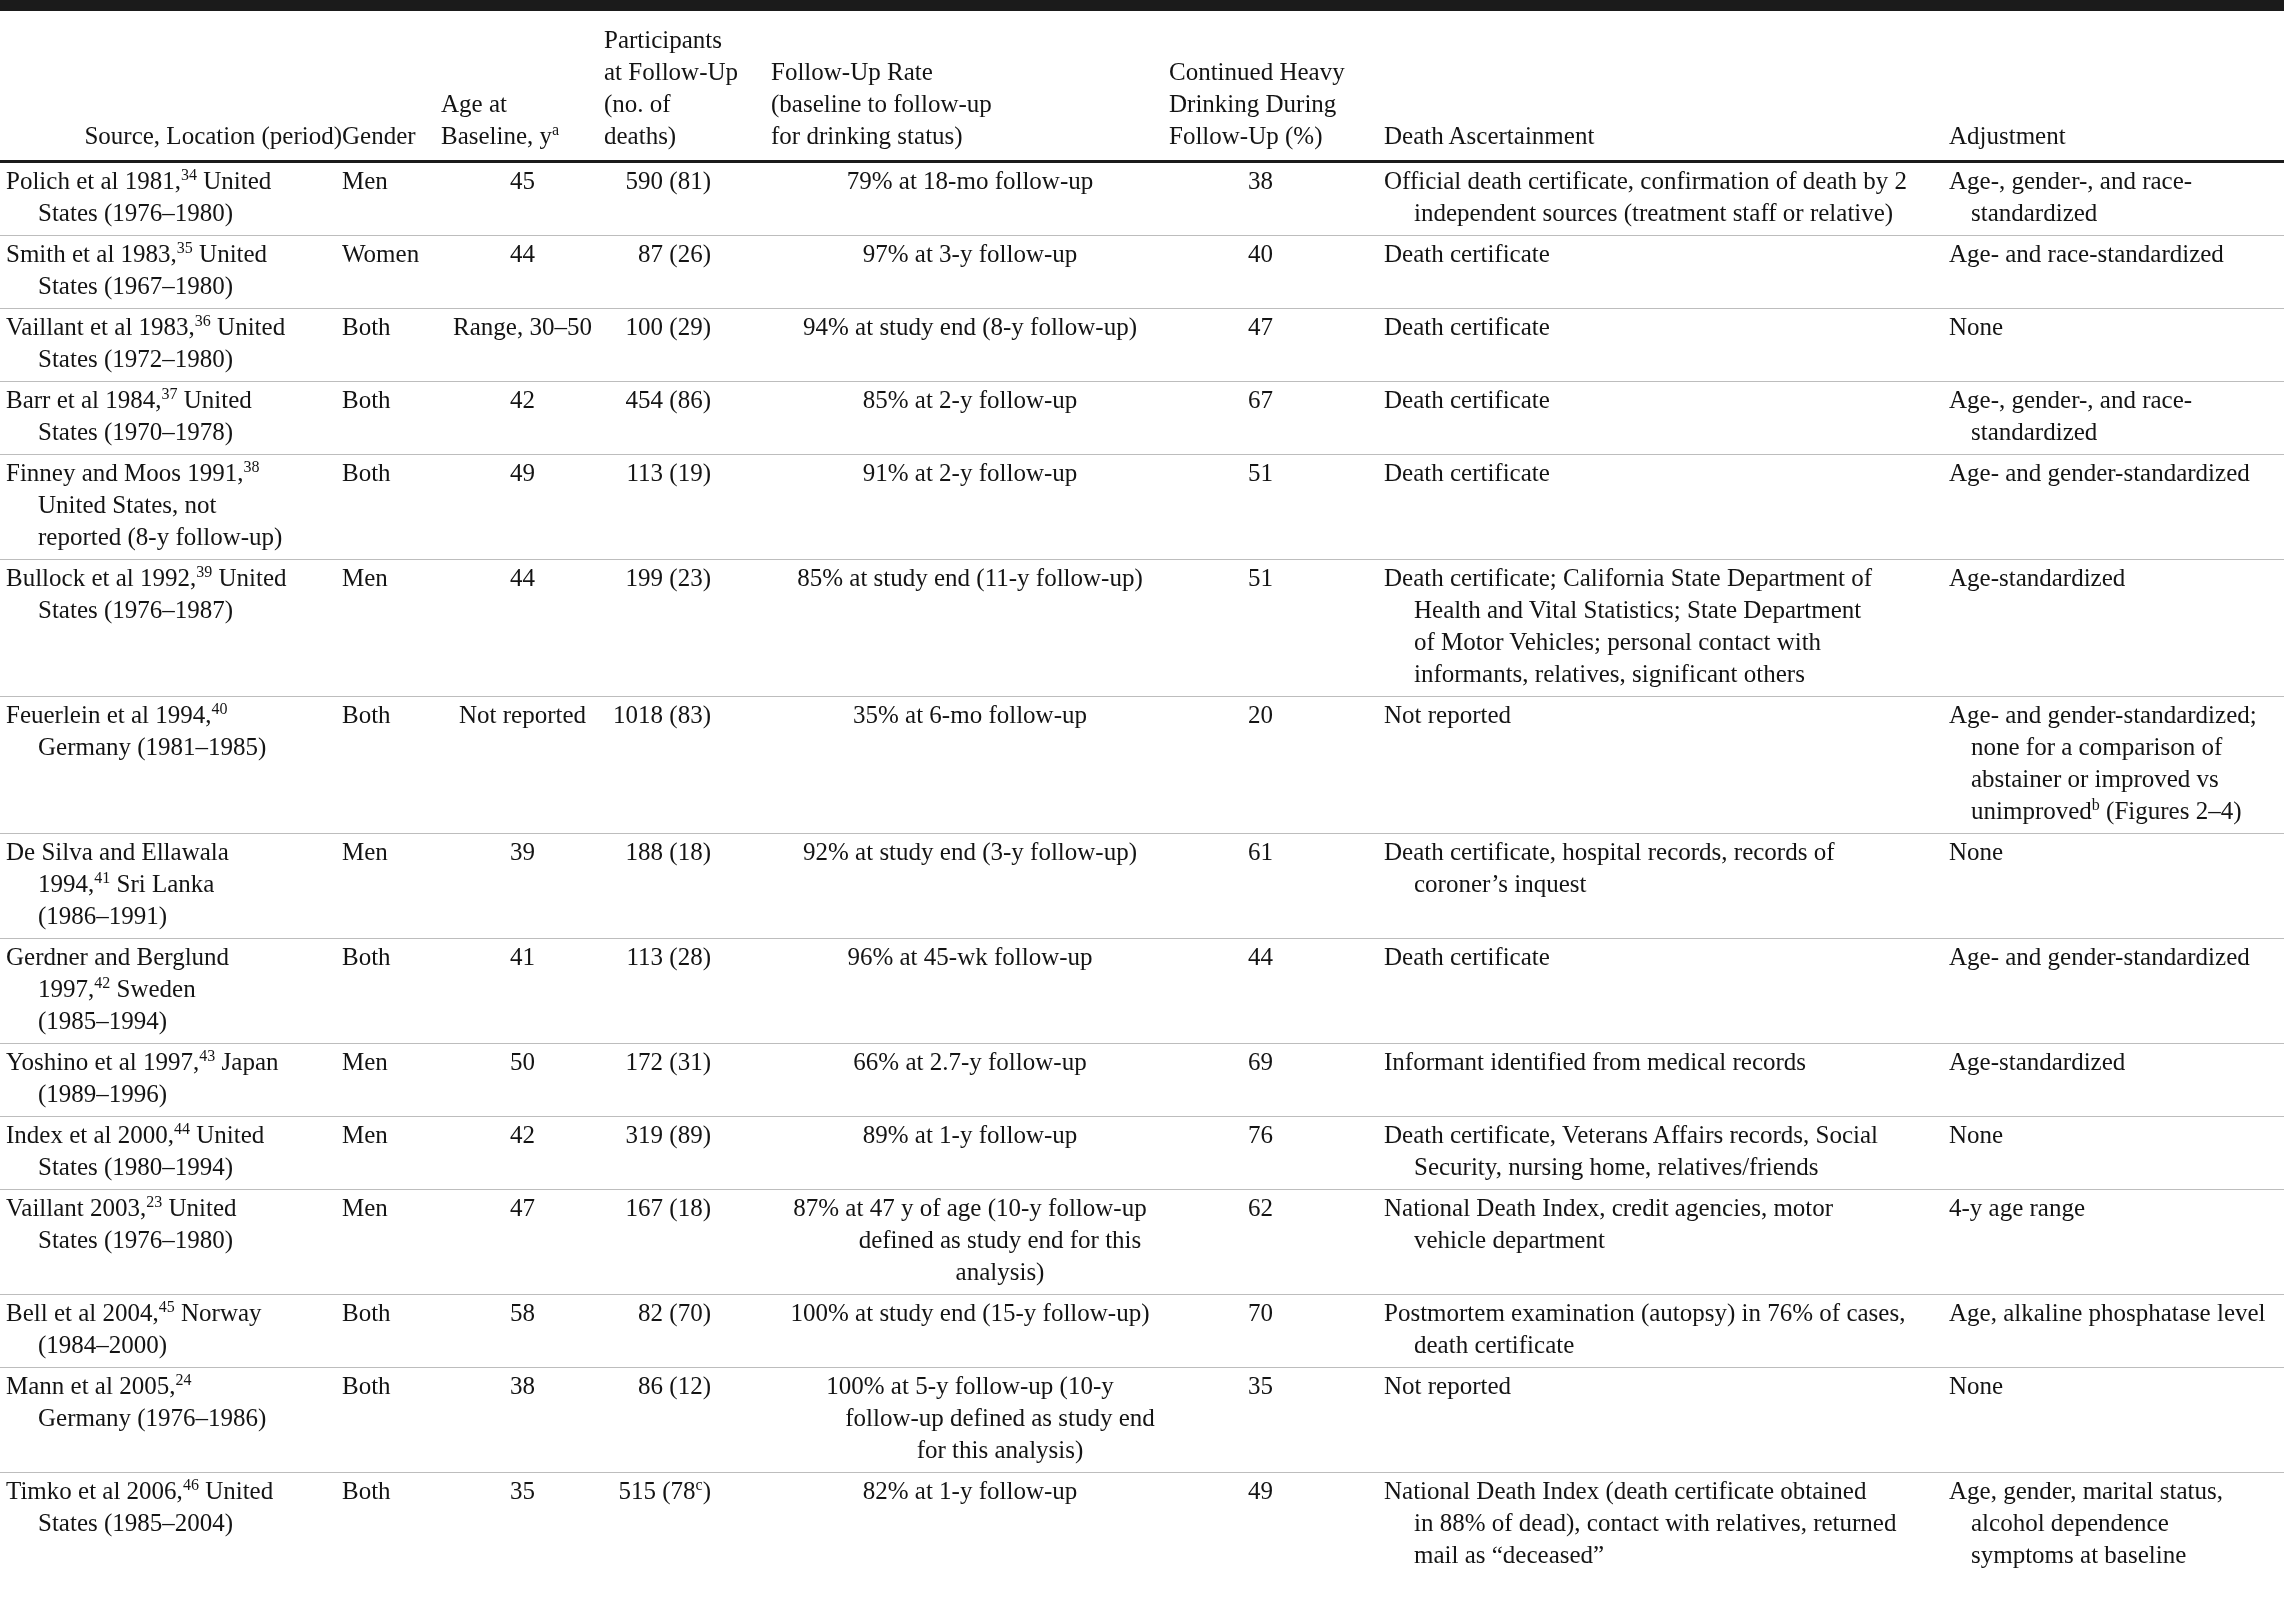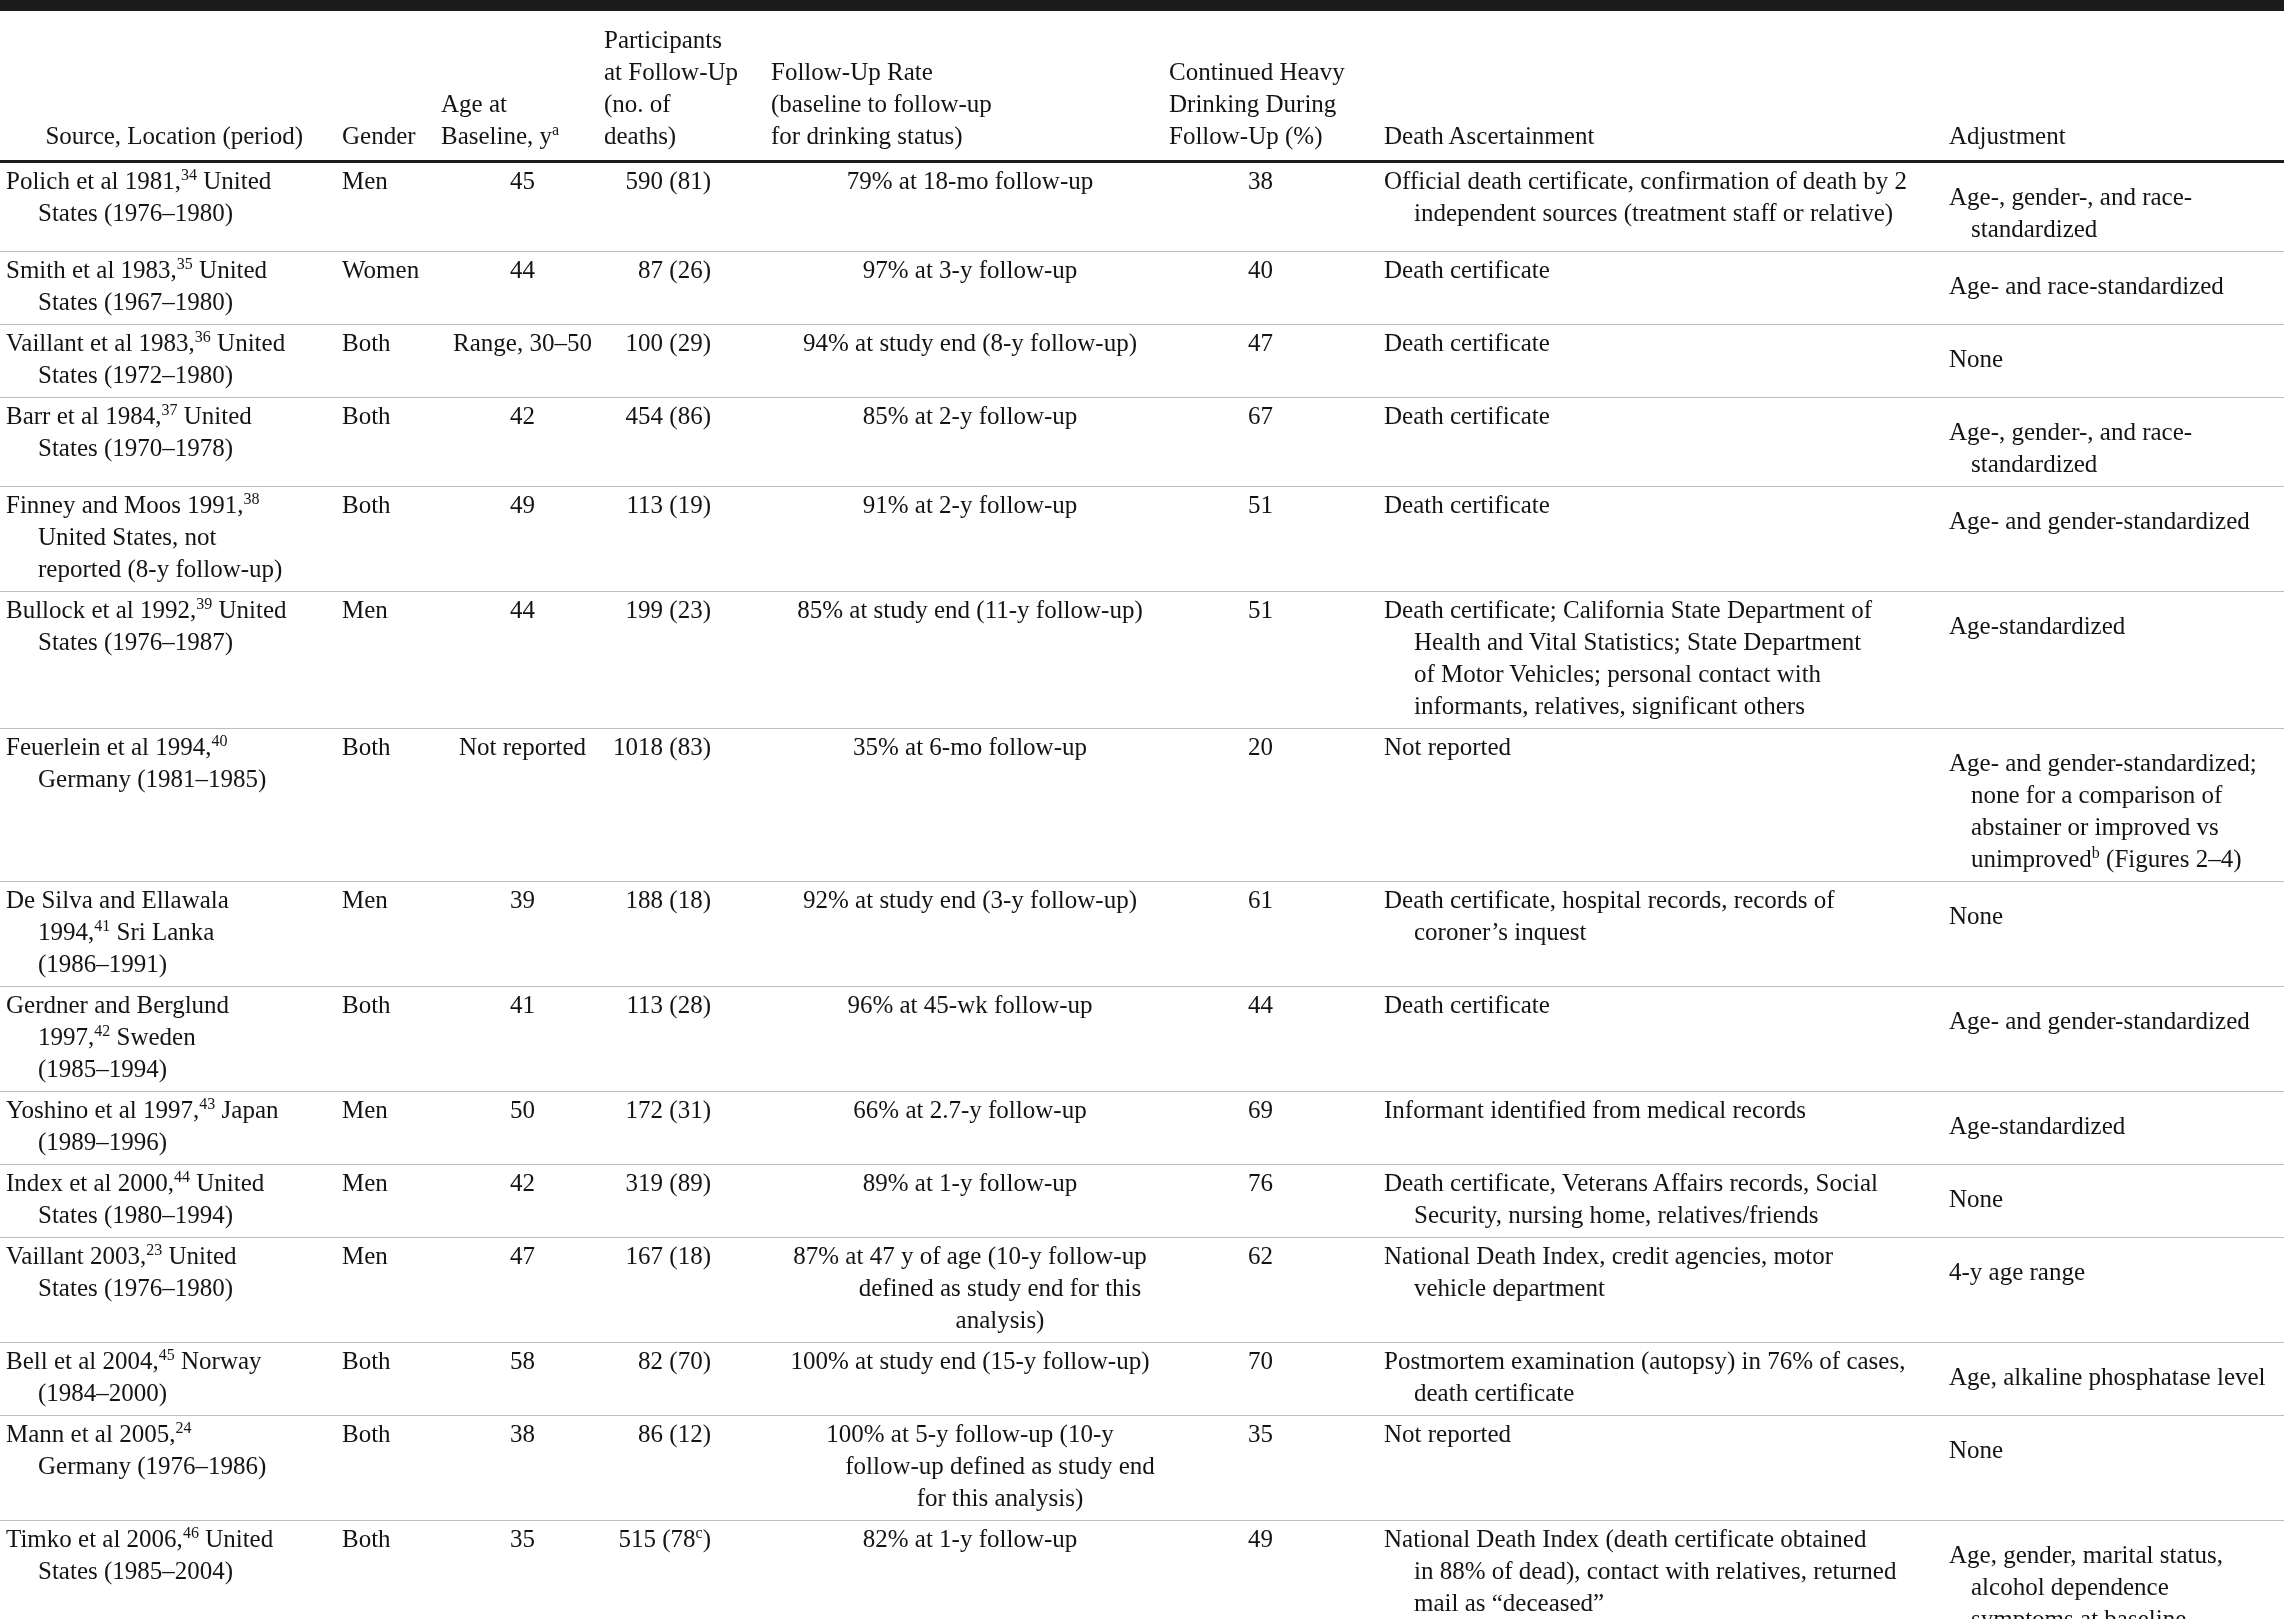--- a/index.html
+++ b/index.html
@@ -37,42 +37,42 @@
   }
   .study-table th {
     font-weight: normal;
     vertical-align: bottom;
     text-align: left;
     white-space: pre-line;
     line-height: 32px;
     padding: 12.7px 0 8px 0;
     border-bottom: 3.2px solid #1b1b1b;
   }
-  .study-table th.h-source { text-align: center; padding-left: 6.4px; }
+  .study-table th.h-source { text-align: right; padding-left: 6.4px; }
   .study-table th.h-gender { text-align: left; padding-left: 0; }
   .study-table th.h-followup { padding-left: 28px; }
   .study-table th.h-death { padding-left: 32px; }
   .study-table th.h-adj { padding-left: 40px; }
   .study-table td {
     vertical-align: top;
     line-height: 32px;
     padding: 2.4px 0 5.6px 0;
   }
   .study-table tbody tr + tr td {
     border-top: 1.6px solid #bdbdbd;
   }
   .hang { display: block; white-space: pre; }
   td.c-source .hang  { padding-left: 38px;  text-indent: -32px; }
   td.c-gender        { padding-left: 0; }
   td.c-age           { text-align: center; }
   td.c-part          { text-align: right; padding-right: 32px; white-space: pre; }
   td.c-followup .hang{ padding-left: 88px; text-indent: -60px; text-align: center; }
   td.c-heavy         { text-align: center; }
   td.c-death .hang   { padding-left: 62px;  text-indent: -30px; }
-  td.c-adj .hang     { padding-left: 62px;  text-indent: -22px; margin-top: 16px; }
+  td.c-adj .hang     { padding-left: 62px;  text-indent: -22px; }
   sup {
     font-size: 16px;
     line-height: 0;
     vertical-align: baseline;
     position: relative;
     top: -0.55em;
   }
 </style>
 </head>
 <body>

